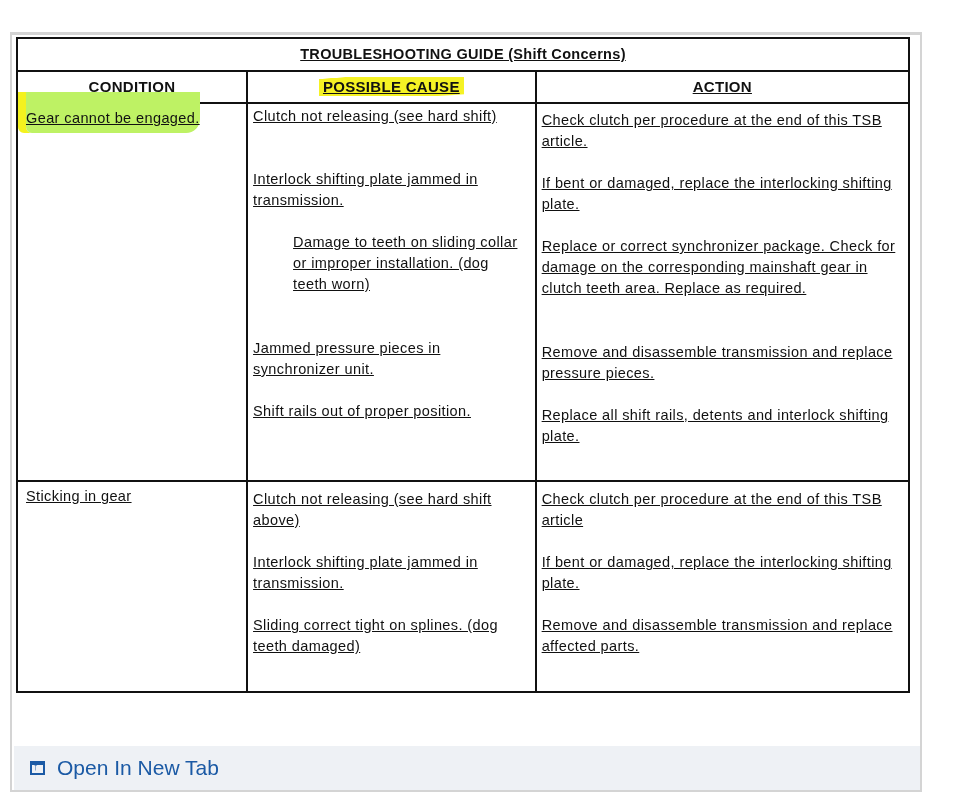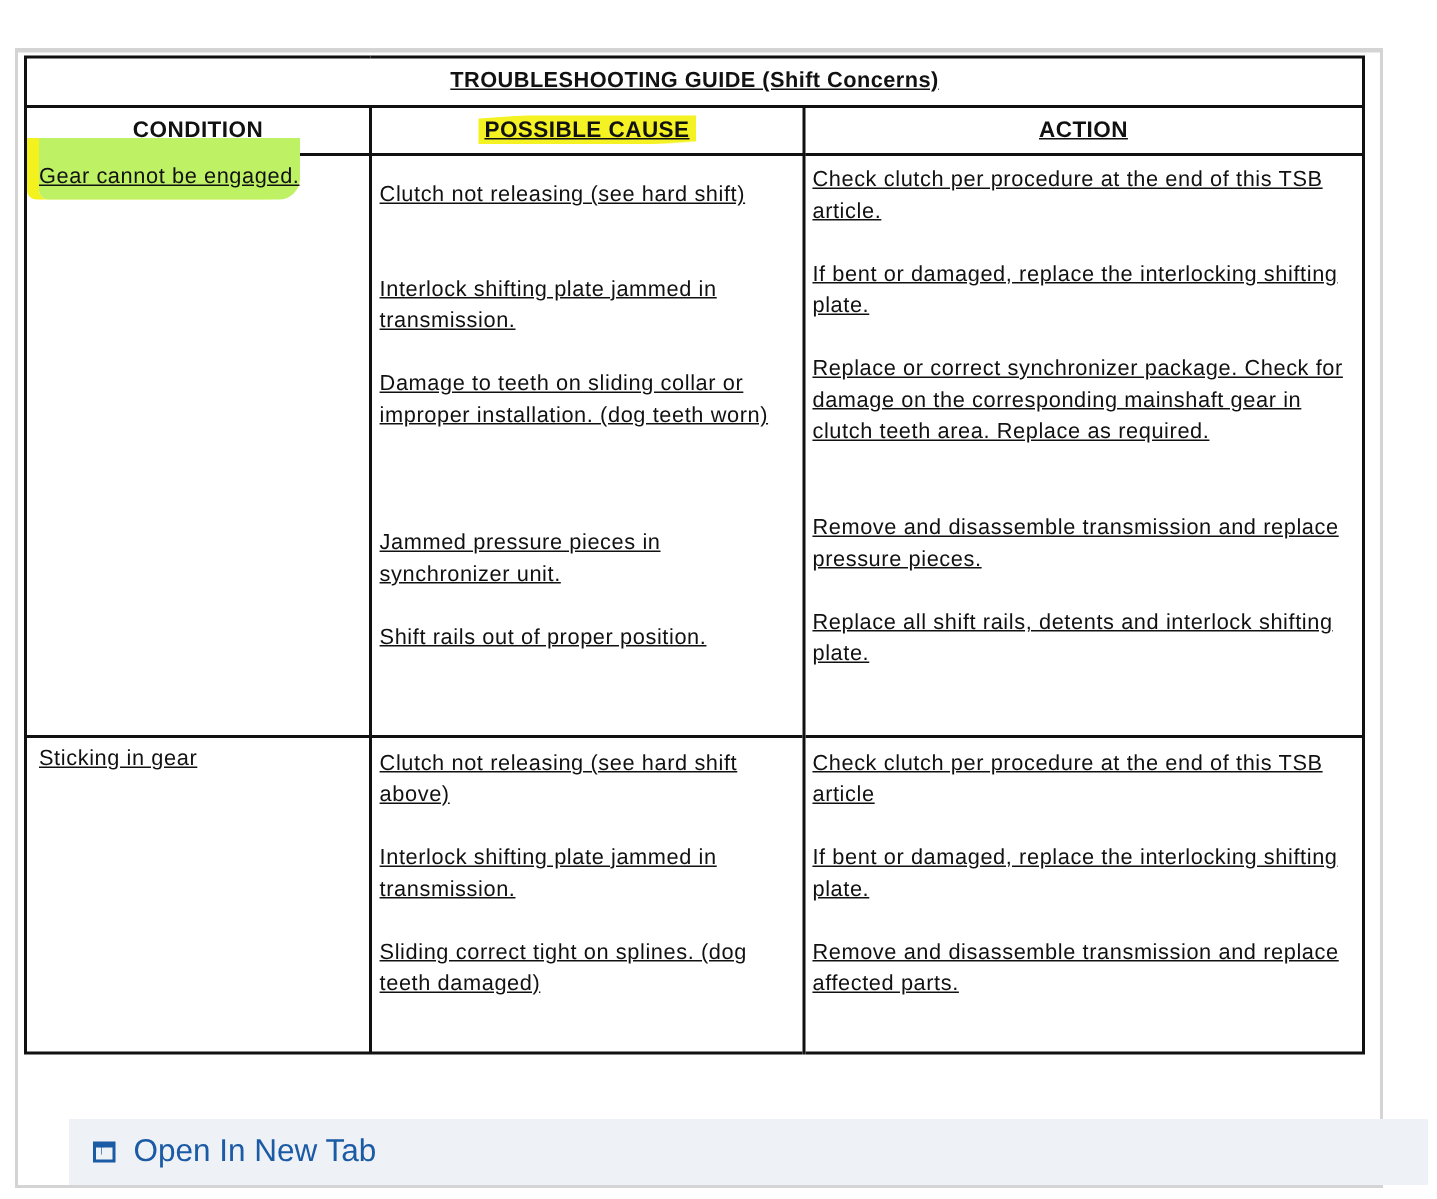--- a/index.html
+++ b/index.html
@@ -19,21 +19,21 @@
         padding: 1px 4px; }
   .cond-cell { font-size: 14.5px; padding: 6px 8px 0 8px !important; letter-spacing: 0.4px; }
   .cond-hl { background: #bef264; padding: 18px 0 7px 0; border-radius: 0 0 14px 6px;
              box-shadow: -8px 0 0 #f4f21e; }
   .group { border-bottom: 2px solid #111; }
   .entry { font-size: 14.5px; line-height: 21px; padding: 0 8px 0 5px; letter-spacing: 0.4px; }
   .col1 { width: 228px; }
   .col2 { width: 286px; }
   .col3 { width: 370px; }
   .footer { position: absolute; left: 14px; top: 746px; width: 906px; height: 44px;
-            background: #eef1f5; margin-left: 32px; }
+            background: #eef1f5; }
   .footer-link { position: absolute; top: 10px; color: #1b5aa5; font-size: 21px; text-decoration: none;
                  display: flex; align-items: center; cursor: pointer; }
   .open-tab { left: 16px; }
   .zoom-print { right: 10px; top: 6px; }
   .open-tab-icon { width: 15px; height: 14px; border: 2px solid #1b5aa5; box-sizing: border-box;
                    position: relative; margin-right: 12px; border-top-width: 4px; }
   .open-tab-icon::after { content: "↑"; position: absolute; left: 1px; top: -5px; font-size: 11px;
                           font-weight: bold; color: #1b5aa5; }
   .zoom-icon { margin-right: 3px; margin-top: -8px; }
 </style>
@@ -54,24 +54,24 @@
     </tr>
     <tr>
       <th class="hdr"><span>CONDITION</span></th>
       <th class="hdr"><span class="hl">POSSIBLE CAUSE</span></th>
       <th class="hdr"><span>ACTION</span></th>
     </tr>
   </thead>
   <tbody id="tbody">
       <tr class="group">
         <td class="cond-cell" style="padding-top: 7px;"><span class="cond-hl">Gear cannot be engaged.</span></td>
-        <td style="padding-top: 16px;">
+        <td style="padding-top: 2px;">
           <div class="entry" style="height: 63px;">Clutch not releasing (see hard shift)</div>
           <div class="entry" style="height: 63px;">Interlock shifting plate jammed in transmission.</div>
-          <div class="entry" style="height: 106px;">Damage to teeth on sliding collar or improper installation. (dog teeth worn)</div>
+          <div class="entry" style="height: 106px; margin-left: 40px;">Damage to teeth on sliding collar or improper installation. (dog teeth worn)</div>
           <div class="entry" style="height: 63px;">Jammed pressure pieces in synchronizer unit.</div>
           <div class="entry" style="height: 75px;">Shift rails out of proper position.</div>
         </td>
         <td style="padding-top: 6px;">
           <div class="entry" style="height: 63px;">Check clutch per procedure at the end of this TSB article.</div>
           <div class="entry" style="height: 63px;">If bent or damaged, replace the interlocking shifting plate.</div>
           <div class="entry" style="height: 106px;">Replace or correct synchronizer package. Check for damage on the corresponding mainshaft gear in clutch teeth area. Replace as required.</div>
           <div class="entry" style="height: 63px;">Remove and disassemble transmission and replace pressure pieces.</div>
           <div class="entry" style="height: 75px;">Replace all shift rails, detents and interlock shifting plate.</div>
         </td>

